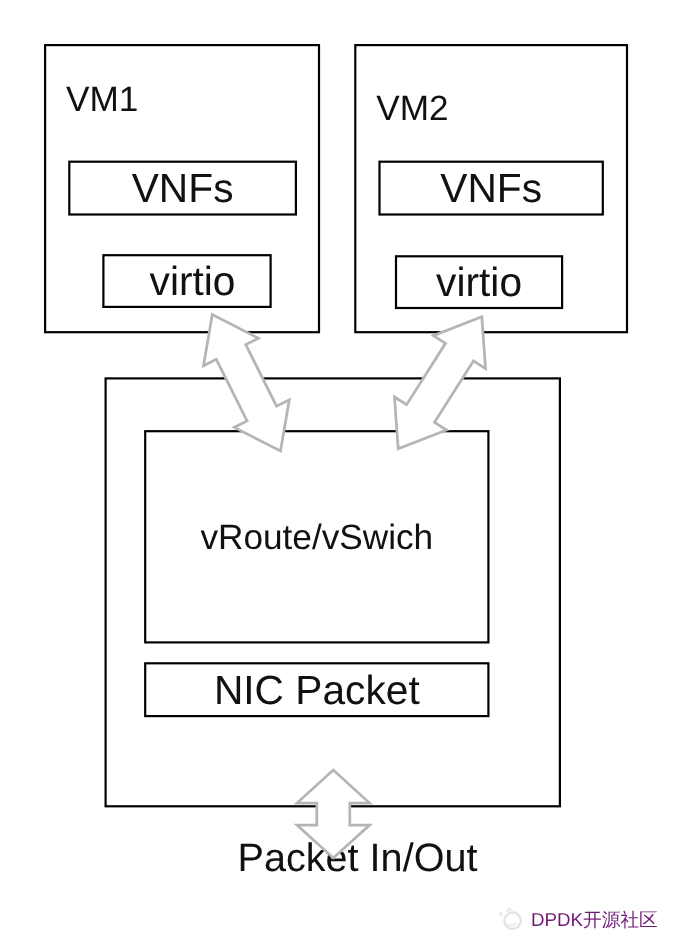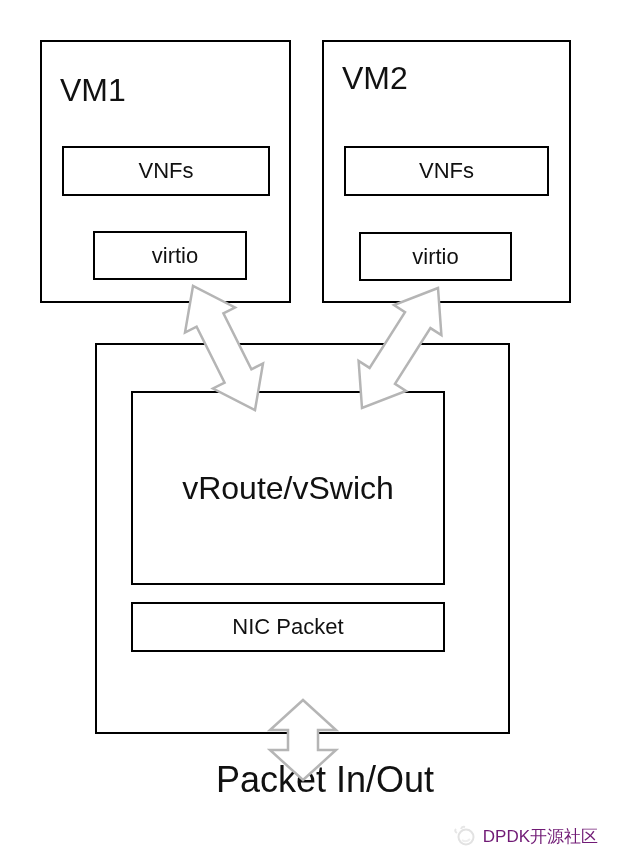--- a/index.html
+++ b/index.html
@@ -21,21 +21,21 @@
     box-sizing: border-box;
     border: 2px solid #000000;
     background: #ffffff;
   }
   .centered {
     display: flex;
     align-items: center;
     justify-content: center;
   }
   .label {
-    font-size: 22px;
+    font-size: 37px;
     line-height: 1;
     white-space: nowrap;
   }
   .vm-title {
     position: absolute;
     font-size: 32px;
     line-height: 1;
     white-space: nowrap;
   }
   .vroute-label {
@@ -92,21 +92,21 @@
     <div class="vm-title" style="left:18px; top:32px;">VM1</div>
     <div class="box centered" style="left:20px; top:104px; width:208px; height:50px;">
       <span class="label">VNFs</span>
     </div>
     <div class="box centered" style="left:51px; top:189px; width:154px; height:49px;">
       <span class="label" style="margin-left:10px;">virtio</span>
     </div>
   </div>
 
   <div class="box" style="left:322px; top:40px; width:249px; height:263px;">
-    <div class="vm-title" style="left:18px; top:20px;">VM2</div>
+    <div class="vm-title" style="left:18px; top:40px;">VM2</div>
     <div class="box centered" style="left:20px; top:104px; width:205px; height:50px;">
       <span class="label">VNFs</span>
     </div>
     <div class="box centered" style="left:35px; top:190px; width:153px; height:49px;">
       <span class="label">virtio</span>
     </div>
   </div>
 
   <div class="box" style="left:95px; top:343px; width:415px; height:391px;">
     <div class="box centered" style="left:34px; top:46px; width:314px; height:194px;">

